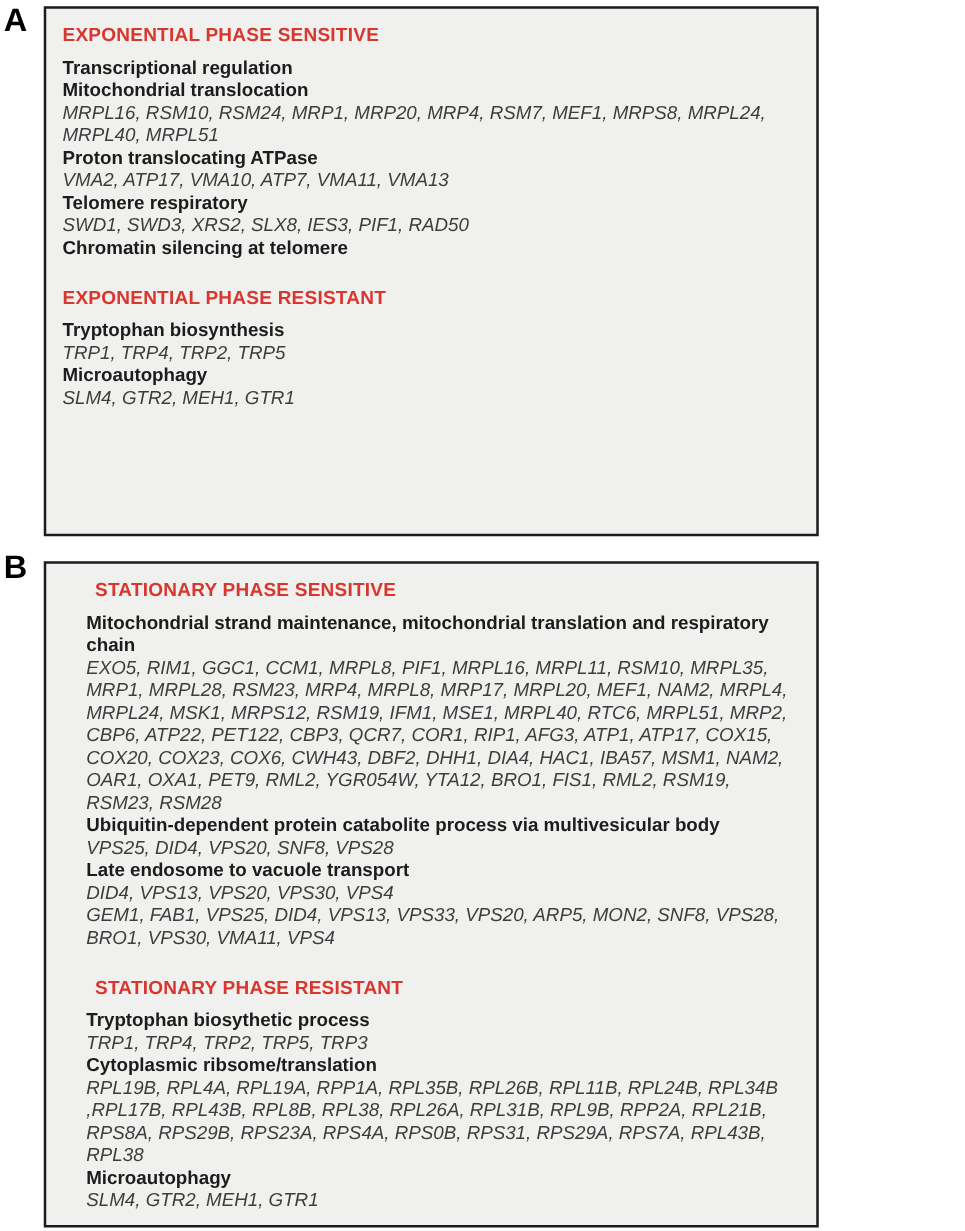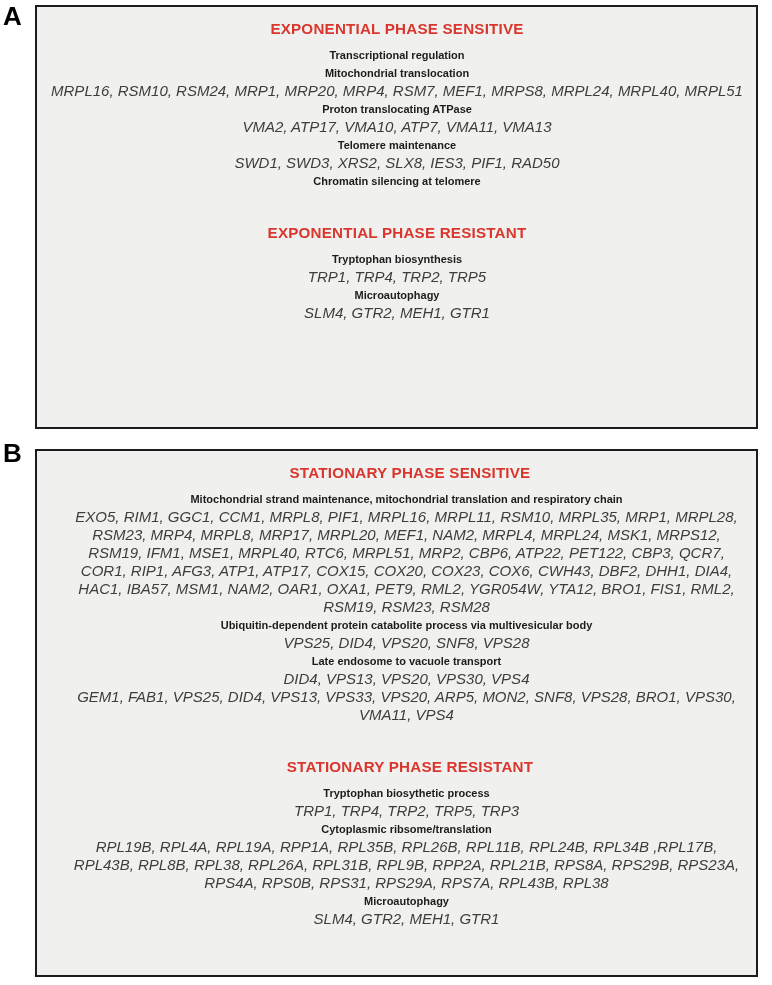--- a/index.html
+++ b/index.html
@@ -22,41 +22,40 @@
     font-size: 26px;
     font-weight: bold;
     color: #000000;
     line-height: 1;
   }
   #panel-a-label { top: 3px; }
   #panel-b-label { top: 440px; }
   .box {
     position: absolute;
     left: 35px;
-    width: 723px;
+    width: 620px;
     background: var(--box-bg, #f0f0ee);
     border: 2px solid var(--box-border, #1c1c1c);
     padding: 13px 12px 10px 13px;
-    text-align: center;
   }
   #box-a { top: 5px;   min-height: 424px; }
   #box-b { top: 449px; min-height: 528px; padding-left: 32px; }
   .red-header {
     color: var(--header-red, #d9362e);
     font-weight: bold;
     font-size: 15.2px;
     line-height: 18px;
     letter-spacing: 0.2px;
     margin-bottom: 8px;
   }
   #box-b .red-header { margin-left: 7px; }
-  .section + .section { margin-top: 34px; }
+  .section + .section { margin-top: 22px; }
   .cat {
     font-weight: bold;
-    font-size: 11px;
+    font-size: 15px;
     line-height: 18px;
     color: var(--category-text, #1c1c1c);
   }
   .genes {
     font-style: italic;
     font-size: 15px;
     line-height: 18px;
     color: var(--gene-text, #3d3d3d);
   }
 </style>
@@ -77,21 +76,21 @@
       </div>
       <div class="group">
         <div class="cat">Mitochondrial translocation</div>
         <div class="genes">MRPL16, RSM10, RSM24, MRP1, MRP20, MRP4, RSM7, MEF1, MRPS8, MRPL24, MRPL40, MRPL51</div>
       </div>
       <div class="group">
         <div class="cat">Proton translocating ATPase</div>
         <div class="genes">VMA2, ATP17, VMA10, ATP7, VMA11, VMA13</div>
       </div>
       <div class="group">
-        <div class="cat">Telomere maintenance</div>
+        <div class="cat">Telomere respiratory</div>
         <div class="genes">SWD1, SWD3, XRS2, SLX8, IES3, PIF1, RAD50</div>
       </div>
       <div class="group">
         <div class="cat">Chromatin silencing at telomere</div>
       </div>
     </div>
 
     <div class="section">
       <div class="red-header">EXPONENTIAL PHASE RESISTANT</div>
 

